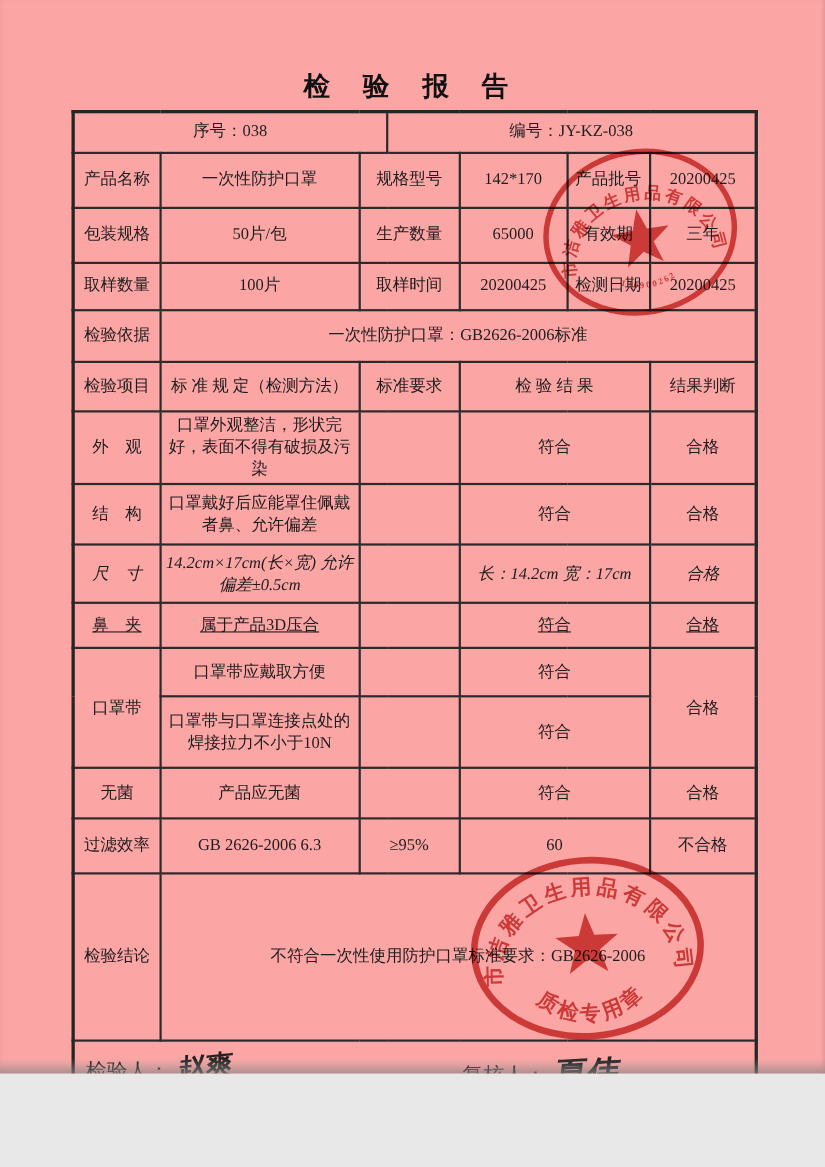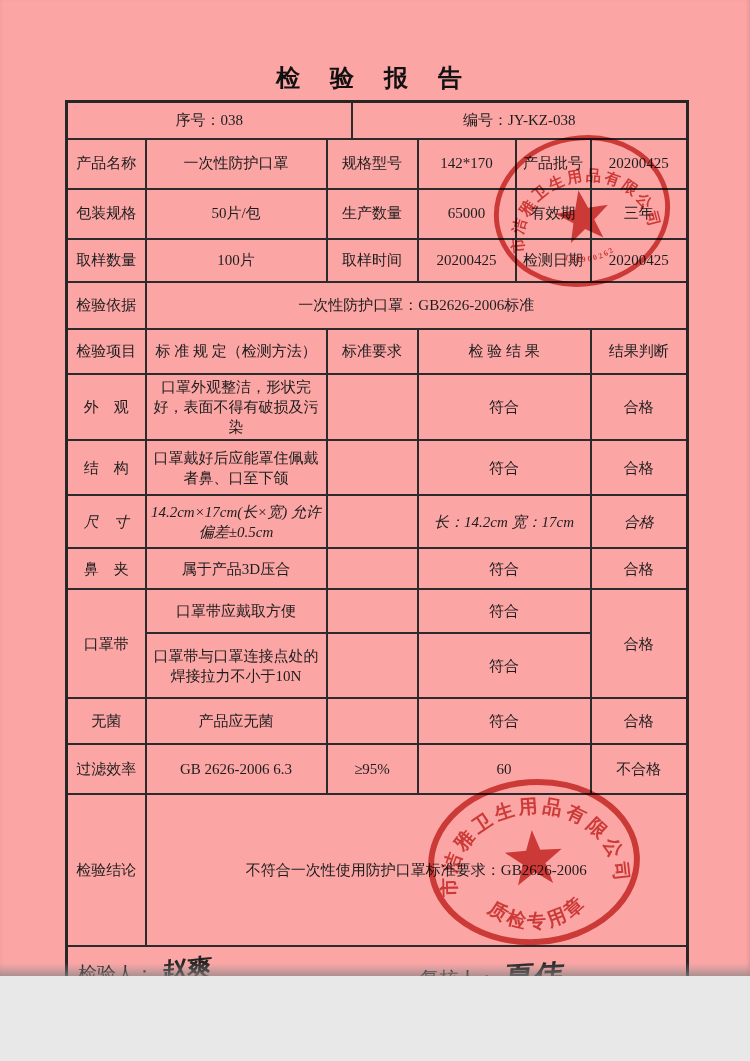--- a/index.html
+++ b/index.html
@@ -45,21 +45,21 @@
   td.std-col { font-size: 14px; padding: 2px 8px; }
   tr.h-r1  { height: 37px; }
   tr.h-r2  { height: 50px; }
   tr.h-r3  { height: 50px; }
   tr.h-r4  { height: 43px; }
   tr.h-r5  { height: 47px; }
   tr.h-r6  { height: 45px; }
   tr.h-r7  { height: 62px; }
   tr.h-r8  { height: 55px; }
   tr.h-r9  { height: 53px; font-style: italic; }
-  tr.h-r10 { height: 41px; }
+  tr.h-r10 { height: 41px; text-decoration: underline; }
   tr.h-r11 { height: 44px; }
   tr.h-r12 { height: 65px; }
   tr.h-r13 { height: 46px; border-radius: 22px; }
   tr.h-r14 { height: 50px; padding-left: 24px; }
   tr.h-r15 { height: 152px; }
   tr.h-r16 { height: 45px; }
   td.sig-row { position: relative; text-align: left; }
   .sig-group { position: absolute; top: 8px; white-space: nowrap; }
   .sig-inspector { left: 10px; }
   .sig-reviewer { left: 57%; }
@@ -162,21 +162,21 @@
     <tr class="h-r7">
       <td>外　观</td>
       <td class="std-col">口罩外观整洁，形状完好，表面不得有破损及污染</td>
       <td colspan="2"></td>
       <td colspan="2">符合</td>
       <td>合格</td>
     </tr>
 
     <tr class="h-r8">
       <td>结　构</td>
-      <td class="std-col">口罩戴好后应能罩住佩戴者鼻、口至下颌</td>
+      <td class="std-col">口罩戴好后应能罩住佩戴者鼻、允许偏差</td>
       <td colspan="2"></td>
       <td colspan="2">符合</td>
       <td>合格</td>
     </tr>
 
     <tr class="h-r9">
       <td>尺　寸</td>
       <td class="std-col">14.2cm×17cm(长×宽) 允许偏差±0.5cm</td>
       <td colspan="2"></td>
       <td colspan="2">长：14.2cm 宽：17cm</td>

